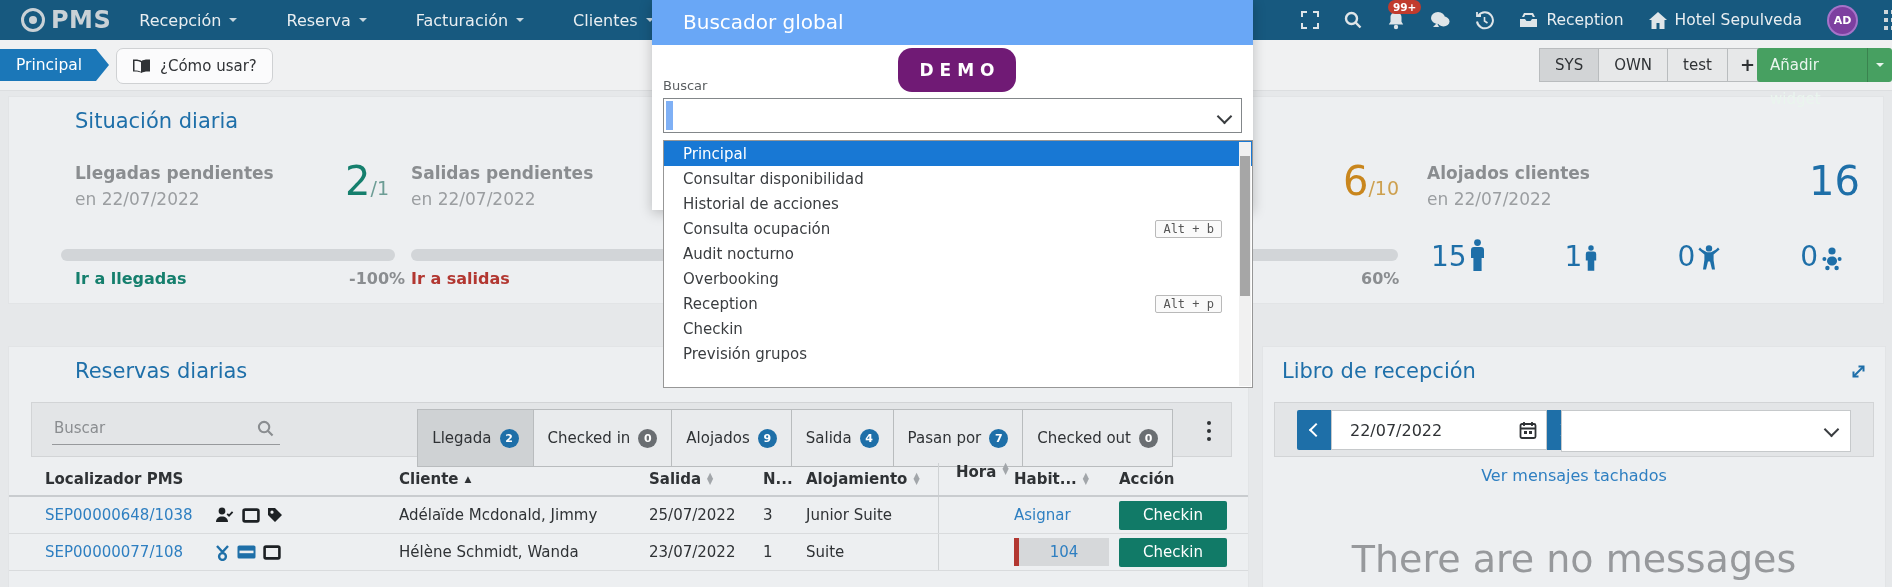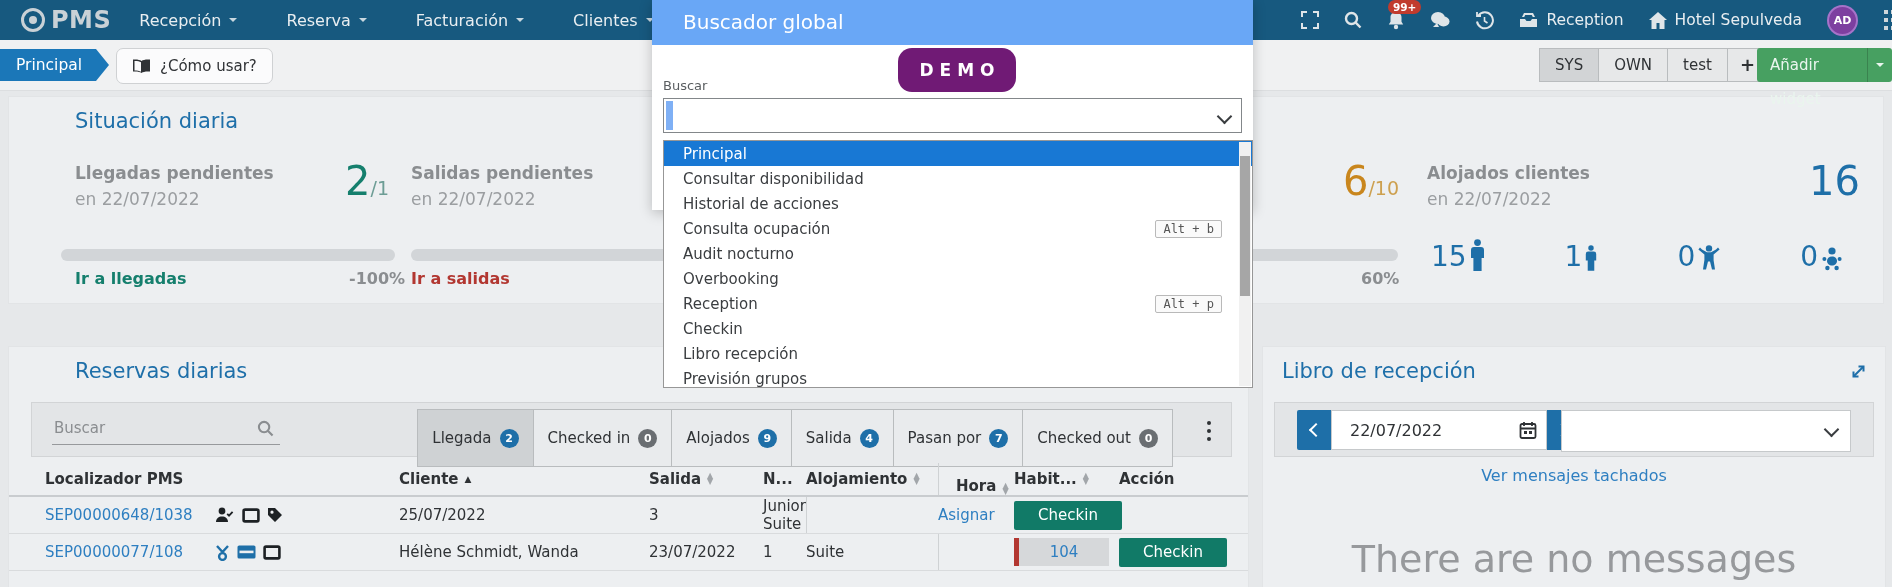--- a/index.html
+++ b/index.html
@@ -70,21 +70,21 @@
        font-weight:bold;display:flex;align-items:center;justify-content:center}
   .cbadge.zero{background:#6a6e72}
   .kebab{position:absolute;right:16px;top:14px;display:flex;flex-direction:column;gap:4px;cursor:pointer;padding:4px}
   .kebab i{width:4px;height:4px;border-radius:50%;background:#2f3235}
   .tbl{position:absolute;left:0;top:116px;width:1239px}
   .trow{display:grid;grid-template-columns:170px 184px 250px 114px 43px 132px 76px 105px 129px;
        padding-left:36px;align-items:center}
   .thead{height:32px;font-weight:bold;font-size:15px;border-bottom:2px solid #c9cccf}
   .thead .cell{display:flex;align-items:center;gap:6px}
   .tdata{height:36px;font-size:15px;border-bottom:1px solid #d9dbdd}
-  .cell.hora{border-left:1px solid #cfd2d4;height:100%;display:flex;align-items:flex-end;padding-left:17px}
+  .cell.hora{border-left:1px solid #cfd2d4;height:100%;display:flex;align-items:flex-start;padding-left:17px}
   .thead .cell.hora{padding-left:17px}
   .link{color:#2e7fc1;cursor:pointer;text-decoration:none}
   .rowicons{display:flex;gap:7px;align-items:center}
   .sort-both{display:inline-flex;flex-direction:column;font-size:8px;line-height:6px;color:#a2a6aa}
   .sort-asc{font-size:9px;color:#2f3235}
   .roomchip{width:90px;height:28px;background:#d6d8da;border-left:5px solid #b23731;display:flex;
        align-items:center;justify-content:center;color:#2e7fc1;font-size:15px;cursor:pointer}
   .checkin{width:108px;height:29px;background:#117a67;color:#fff;border:none;border-radius:2px;
        font-size:15px;font-family:inherit;cursor:pointer}
   
@@ -434,20 +434,21 @@
               <svg width="18" height="15" viewBox="0 0 18 15" fill="none" stroke="#1d2124" stroke-width="2.6">
                 <rect x="1.6" y="1.6" width="14.8" height="11.8" rx="1.4"></rect>
               </svg>
             </span>
             <span>
               <svg width="16" height="16" viewBox="0 0 16 16" fill="#1d2124">
                 <path d="M1 1h7l7 7-7 7-7-7z M5 3.6a1.6 1.6 0 1 0 0 3.2 1.6 1.6 0 0 0 0-3.2z"></path>
               </svg>
             </span>
           </div>
+     <div class="cell">Adélaïde Mcdonald, Jimmy</div>
      <div class="cell">25/07/2022</div>
      <div class="cell">3</div>
      <div class="cell">Junior Suite</div>
      <div class="cell hora"></div>
      <div class="cell"><span class="link">Asignar</span></div>
      <div class="cell"><button class="checkin">Checkin</button></div>
         </div>
         <div class="trow tdata">
           <div class="cell"><span class="link">SEP00000077/108</span></div>
      <div class="cell rowicons">
@@ -549,21 +550,18 @@
       <span>Overbooking</span>
     </div>
     <div class="opt">
       <span>Reception</span>
       <span class="key">Alt + p</span>
     </div>
     <div class="opt">
       <span>Checkin</span>
     </div>
     <div class="opt">
-      <span>Libro recepción</span>
-    </div>
-    <div class="opt">
       <span>Previsión grupos</span>
     </div>
     <div class="sbar">
       <div class="sthumb"></div>
     </div>
   </div>
 
 </body></html>

